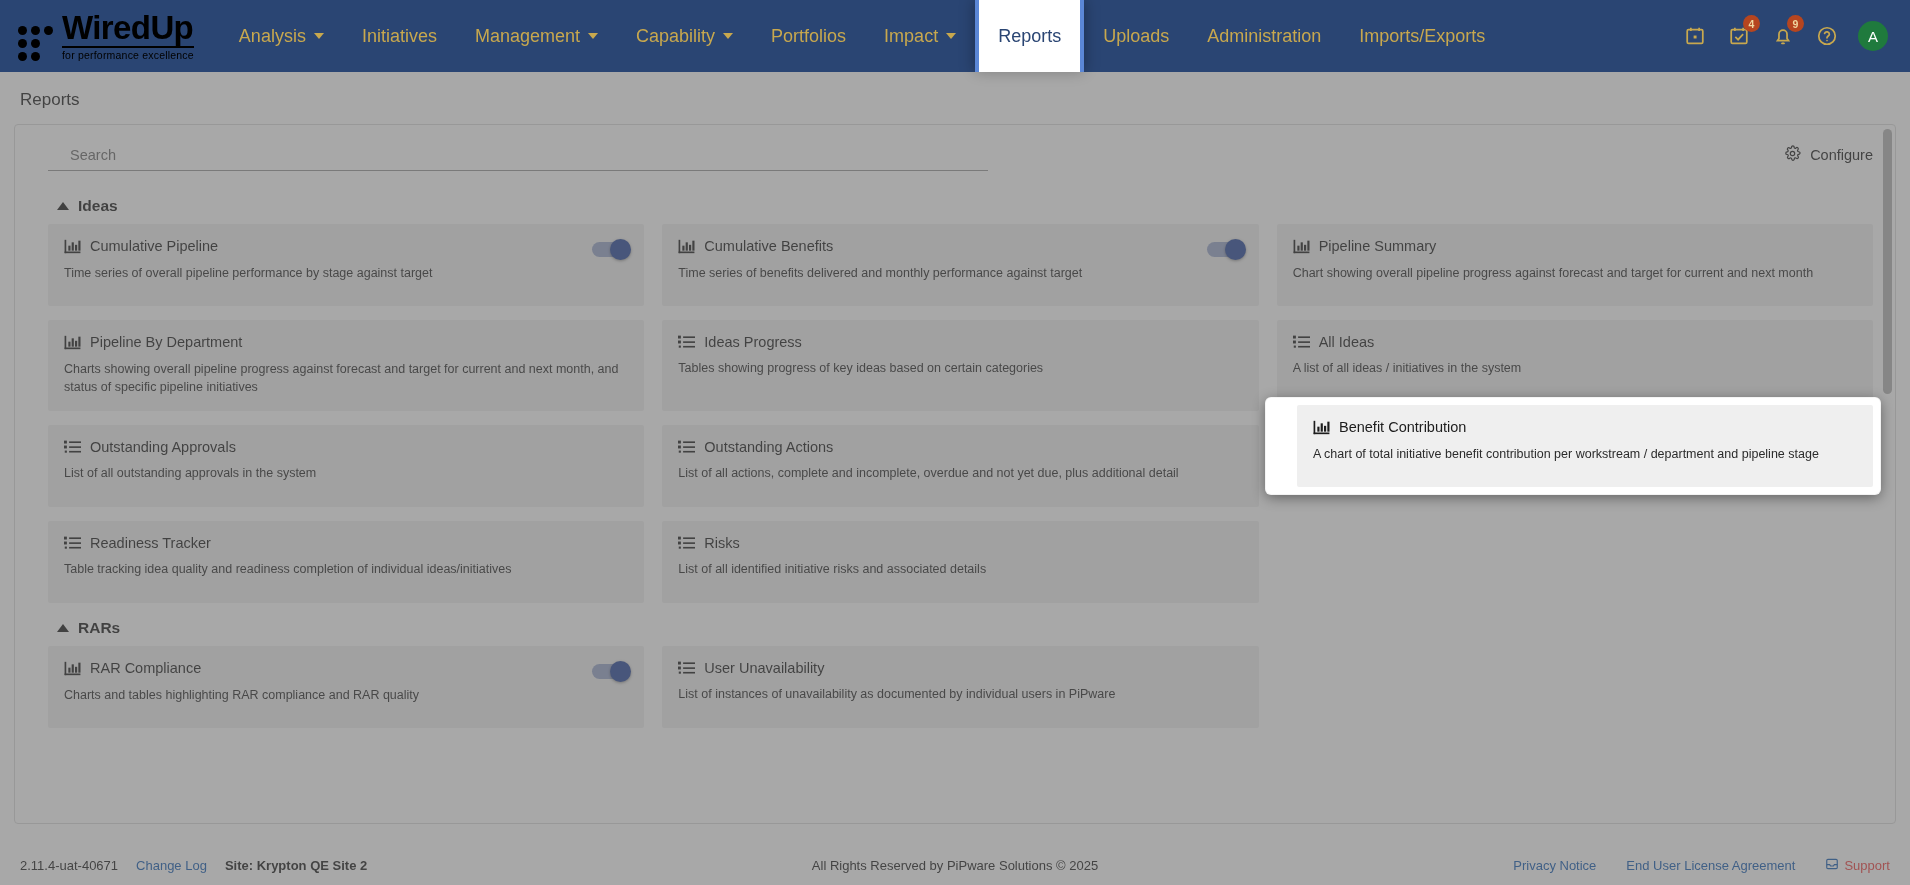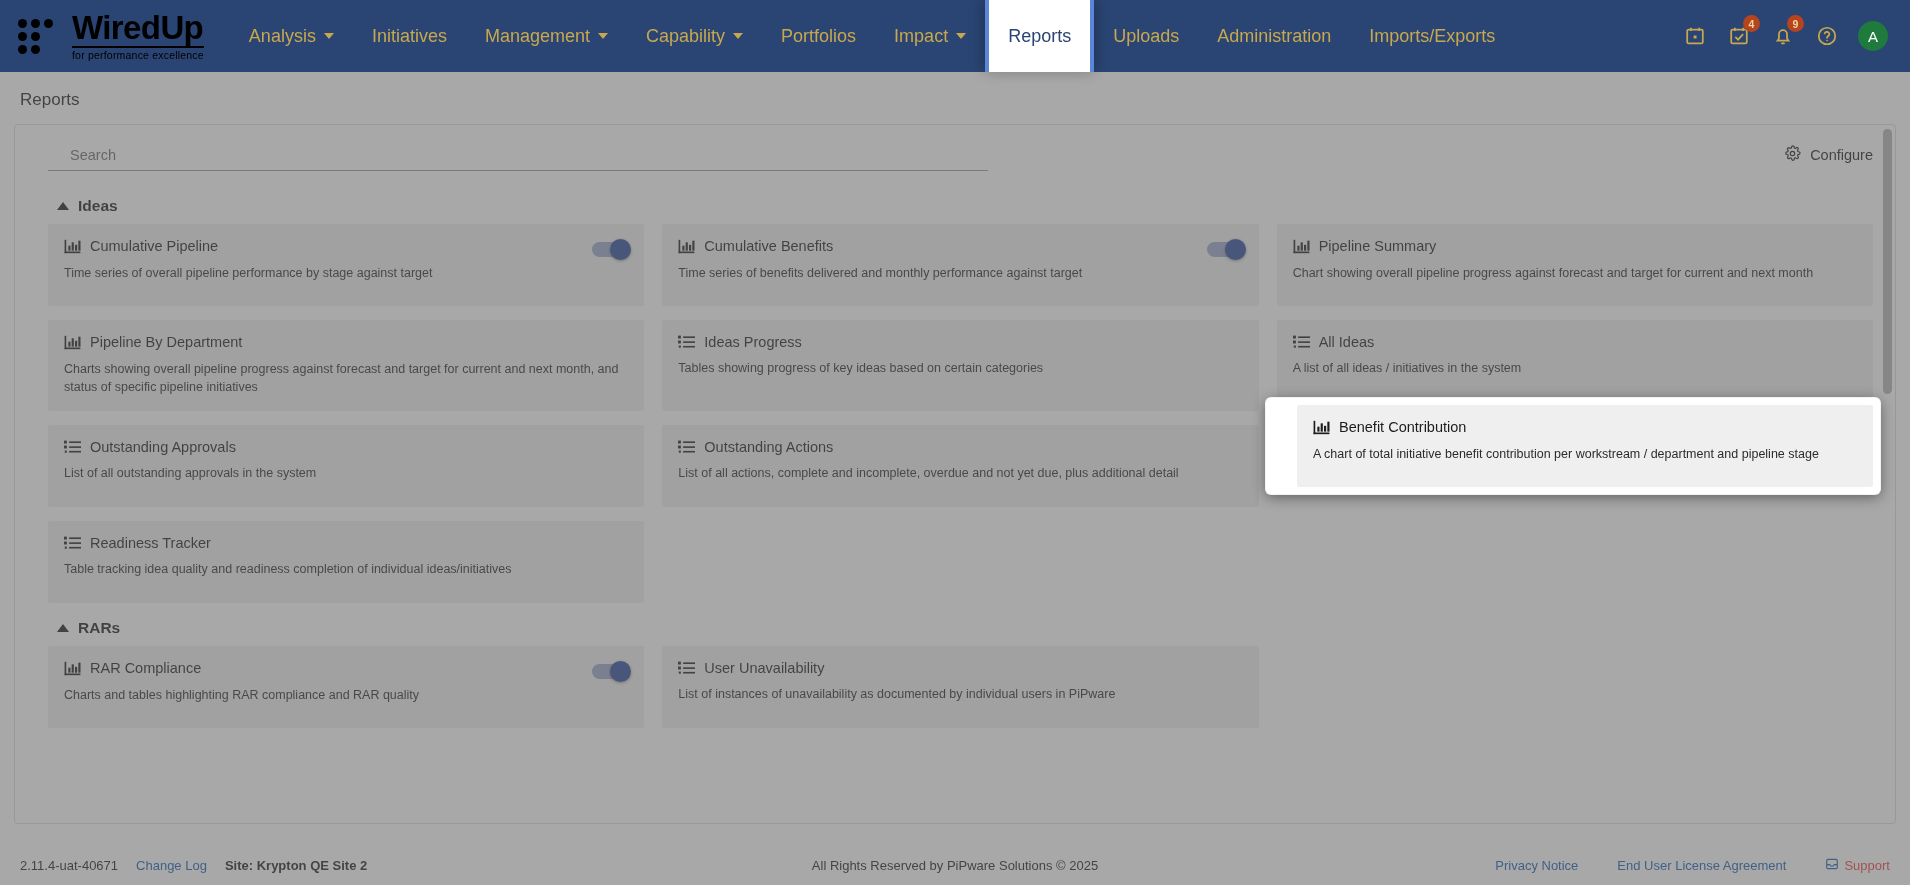--- a/index.html
+++ b/index.html
@@ -13,21 +13,21 @@
   
   .navbar {
     position: relative;
     height: 72px;
     background: #2a4573;
     display: flex;
     align-items: center;
     padding: 0 0 0 18px;
     z-index: 5;
   }
-  .logo-block { display: flex; align-items: center; gap: 19px; margin-right: 26px; }
+  .logo-block { display: flex; align-items: flex-end; gap: 9px; margin-right: 26px; }
   .logo-dots { display: grid; grid-template-columns: repeat(3, 9px); grid-template-rows: repeat(3, 9px); gap: 4px; }
   .logo-dots i { width: 9px; height: 9px; border-radius: 50%; background: #000; display: block; }
   .logo-dots i.off { background: transparent; }
   .logo-text { display: flex; flex-direction: column; align-items: flex-start; }
   .logo-name { font-size: 33px; font-weight: bold; color: #000; letter-spacing: -0.6px; line-height: 1; }
   .logo-rule { width: 100%; height: 2px; background: #000; margin: 2px 0 1px; }
   .logo-tag { font-size: 10.5px; color: #000; letter-spacing: 0.2px; }
 
   .nav-items { display: flex; align-items: center; height: 72px; }
   .nav-item {
@@ -163,21 +163,21 @@
   .footer {
     position: absolute; left: 0; right: 0; bottom: 0;
     height: 40px;
     display: flex; align-items: center;
     font-size: 13px; color: #222;
     padding: 0 20px;
     background: #ffffff;
   }
   .footer-left { display: flex; align-items: center; gap: 18px; }
   .footer-center { position: absolute; left: 0; right: 0; text-align: center; pointer-events: none; }
-  .footer-right { margin-left: auto; display: flex; align-items: center; gap: 39px; }
+  .footer-right { margin-left: auto; display: flex; align-items: center; gap: 30px; }
   .flink { color: #1a5fb4; cursor: pointer; }
   .site-name { font-weight: bold; }
   .support-link { display: flex; align-items: center; gap: 5px; color: #ef4444; cursor: pointer; }
 
   
   .overlay {
     position: absolute; inset: 0;
     background: rgba(96,96,96,0.55);
     z-index: 50;
     pointer-events: none;
@@ -455,20 +455,34 @@
                   <rect x="0" y="0.5" width="3.4" height="3.4" fill="#1d1d1d"></rect>
                   <rect x="6" y="1.4" width="14" height="1.9" fill="#1d1d1d"></rect>
                   <rect x="0" y="6.3" width="3.4" height="3.4" fill="#1d1d1d"></rect>
                   <rect x="6" y="7.2" width="14" height="1.9" fill="#1d1d1d"></rect>
                   <rect x="0.9" y="12.2" width="2.5" height="2.5" fill="#1d1d1d"></rect>
                   <rect x="6" y="12.6" width="14" height="1.9" fill="#1d1d1d"></rect>
                 </svg></span>
               <div class="card-title">Readiness Tracker</div>
             </div>
             <div class="card-desc">Table tracking idea quality and readiness completion of individual ideas/initiatives</div>
+          </div>
+          <div class="card">
+            <div class="card-head">
+              <span class="card-icon"><svg width="17" height="14" viewBox="0 0 20 16">
+                  <rect x="0" y="0.5" width="3.4" height="3.4" fill="#1d1d1d"></rect>
+                  <rect x="6" y="1.4" width="14" height="1.9" fill="#1d1d1d"></rect>
+                  <rect x="0" y="6.3" width="3.4" height="3.4" fill="#1d1d1d"></rect>
+                  <rect x="6" y="7.2" width="14" height="1.9" fill="#1d1d1d"></rect>
+                  <rect x="0.9" y="12.2" width="2.5" height="2.5" fill="#1d1d1d"></rect>
+                  <rect x="6" y="12.6" width="14" height="1.9" fill="#1d1d1d"></rect>
+                </svg></span>
+              <div class="card-title">Risks</div>
+            </div>
+            <div class="card-desc">List of all identified initiative risks and associated details</div>
           </div>
         </div>
         <div class="section-head">
           <span class="tri-up"></span>
           <span>RARs</span>
         </div>
         <div class="grid">
           <div class="card">
             <div class="card-head">
               <span class="card-icon"><svg width="17" height="15" viewBox="0 0 20 18">

